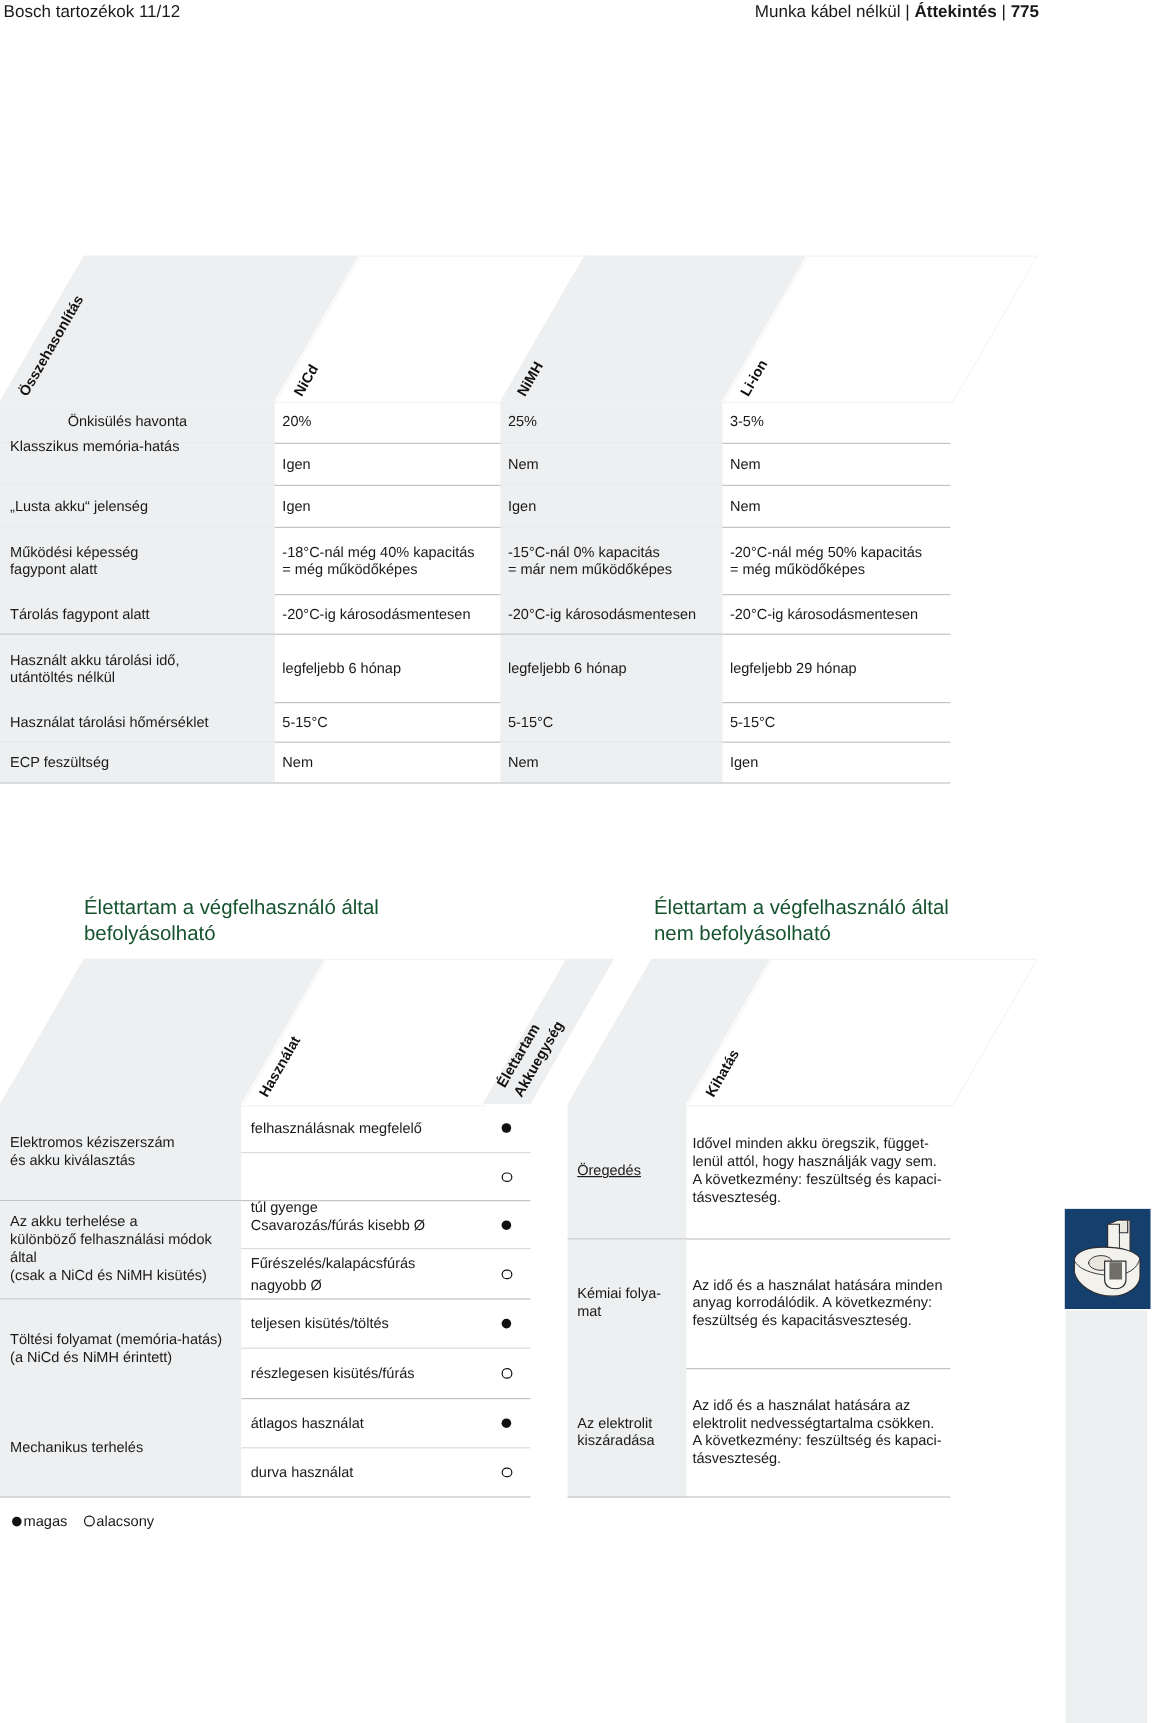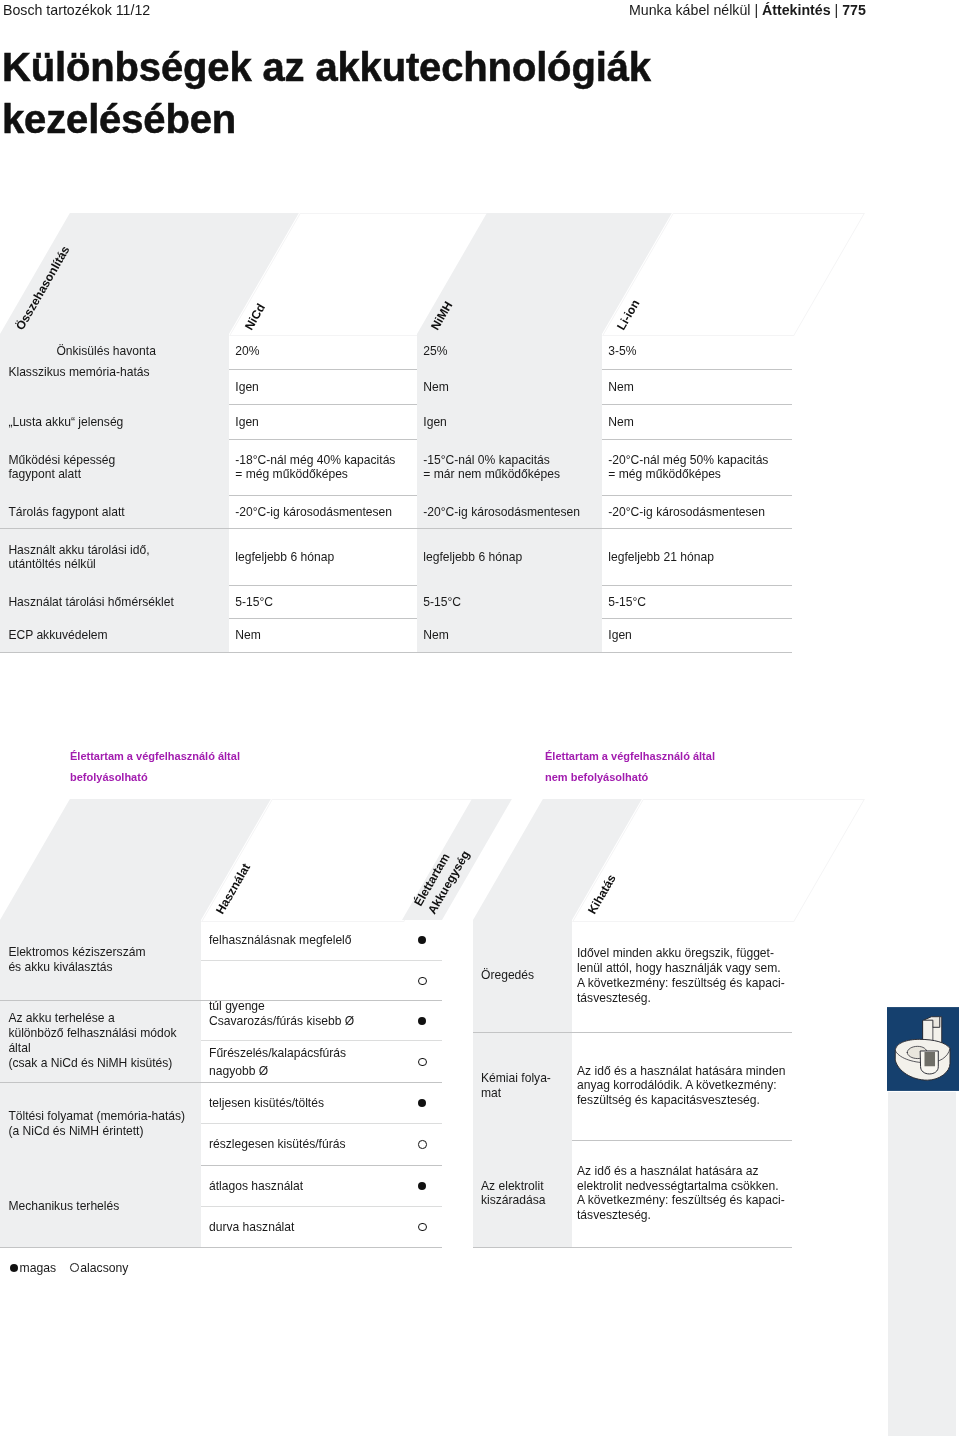--- a/index.html
+++ b/index.html
@@ -32,41 +32,40 @@
   
   .cell{position:absolute;box-sizing:border-box;background:#eeeff0;}
   .rule{position:absolute;background:#c3c4c5;height:1px;}
   .thinrule{position:absolute;background:#dcdddd;height:1px;}
   .tx{position:absolute;font-size:12.1px;line-height:14.1px;white-space:pre-line;}
   .tx.lh15{line-height:15.1px;}
   .tx.lh18{line-height:18.4px;}
   .tx.lh149{line-height:14.9px;}
 
   
-  .sectitle{position:absolute;font-weight:bold;font-size:11px;line-height:21px;
-            white-space:pre-line;color:#a21caf;}
+  .sectitle{position:absolute;font-weight:normal;font-size:17px;line-height:21px;
+            white-space:pre-line;color:#14532d;}
 
   
   .mk{position:absolute;width:8px;height:8px;border-radius:50%;box-sizing:border-box;}
   .mk.open{width:8.6px;height:8.6px;}
   .mk.filled{background:#111;}
   .mk.open{border:1.7px solid #111;background:#fff;}
 
   
   .lg{position:absolute;font-size:12.2px;}
 
   .photo{position:absolute;overflow:hidden;}
 </style>
 </head>
 <body>
 
 <div class="page aa">
   <div class="rh-left">Bosch tartozékok 11/12</div>
   <div class="rh-right"><span>Munka kábel nélkül </span><span>|</span><b> Áttekintés </b><span>|</span><b> 775</b></div>
-  <h1 class="title">Különbségek az akkutechnológiák kezelésében</h1>
   <div class="band">
     <div class="seg" style="left:0px;top:213.0px;width:229px;height:121.0px;background:#eeeff0;"></div>
     <div class="seg" style="left:229px;top:213.0px;width:188px;height:121.0px;background:#fff;border:1px solid #f4f4f5;"></div>
     <div class="seg" style="left:417px;top:213.0px;width:185px;height:121.0px;background:#eeeff0;"></div>
     <div class="seg" style="left:602px;top:213.0px;width:190px;height:121.0px;background:#fff;border:1px solid #f4f4f5;"></div>
   </div>
   <div>
     <div class="cell" style="left:0px;top:334px;width:229px;height:35px;"></div>
     <div class="cell" style="left:417px;top:334px;width:185px;height:35px;"></div>
     <div class="rule" style="left:0px;top:368.5px;width:792px;"></div>
@@ -106,32 +105,32 @@
     <div class="tx" style="left:235.3px;top:504.9px;">-20°C-ig károsodásmentesen</div>
     <div class="tx" style="left:423.3px;top:504.9px;">-20°C-ig károsodásmentesen</div>
     <div class="tx" style="left:608.3px;top:504.9px;">-20°C-ig károsodásmentesen</div>
     <div class="cell" style="left:0px;top:528.8px;width:229px;height:56.5px;"></div>
     <div class="cell" style="left:417px;top:528.8px;width:185px;height:56.5px;"></div>
     <div class="rule" style="left:0px;top:584.8px;width:792px;"></div>
     <div class="tx" style="left:8.4px;top:542.9px;">Használt akku tárolási idő,
 utántöltés nélkül</div>
     <div class="tx" style="left:235.3px;top:549.9px;">legfeljebb 6 hónap</div>
     <div class="tx" style="left:423.3px;top:549.9px;">legfeljebb 6 hónap</div>
-    <div class="tx" style="left:608.3px;top:549.9px;">legfeljebb 21 hónap</div>
+    <div class="tx" style="left:608.3px;top:549.9px;">legfeljebb 29 hónap</div>
     <div class="cell" style="left:0px;top:585.3px;width:229px;height:33.10000000000002px;"></div>
     <div class="cell" style="left:417px;top:585.3px;width:185px;height:33.10000000000002px;"></div>
     <div class="rule" style="left:0px;top:617.9px;width:792px;"></div>
     <div class="tx" style="left:8.4px;top:594.7px;">Használat tárolási hőmérséklet</div>
     <div class="tx" style="left:235.3px;top:594.7px;">5-15°C</div>
     <div class="tx" style="left:423.3px;top:594.7px;">5-15°C</div>
     <div class="tx" style="left:608.3px;top:594.7px;">5-15°C</div>
     <div class="cell" style="left:0px;top:618.4px;width:229px;height:34.0px;"></div>
     <div class="cell" style="left:417px;top:618.4px;width:185px;height:34.0px;"></div>
     <div class="rule" style="left:0px;top:651.9px;width:792px;"></div>
-    <div class="tx" style="left:8.4px;top:628.3px;">ECP akkuvédelem</div>
+    <div class="tx" style="left:8.4px;top:628.3px;">ECP feszültség</div>
     <div class="tx" style="left:235.3px;top:628.3px;">Nem</div>
     <div class="tx" style="left:423.3px;top:628.3px;">Nem</div>
     <div class="tx" style="left:608.3px;top:628.3px;">Igen</div>
   </div>
   <div class="sectitle" style="left:70px;top:746px;">Élettartam a végfelhasználó által
 befolyásolható</div>
   <div class="sectitle" style="left:545px;top:746px;">Élettartam a végfelhasználó által
 nem befolyásolható</div>
   <div class="band">
     <div class="seg" style="left:0px;top:799.0px;width:201px;height:121.0px;background:#eeeff0;"></div>
@@ -178,21 +177,21 @@
     <div class="tx lh18" style="left:209px;top:1217.9px;">durva használat</div>
     <div class="mk open" style="left:418px;top:1222.8px;"></div>
   </div>
   <div class="band">
     <div class="seg" style="left:473px;top:799.0px;width:99px;height:121.0px;background:#eeeff0;"></div>
     <div class="seg" style="left:572px;top:799.0px;width:220px;height:121.0px;background:#fff;border:1px solid #f4f4f5;"></div>
   </div>
   <div>
     <div class="cell" style="left:473px;top:920px;width:99px;height:112.5px;"></div>
     <div class="rule" style="left:473px;top:1032.0px;width:319px;"></div>
-    <div class="tx lh149" style="left:481px;top:968.4px;">Öregedés</div>
+    <div class="tx lh149" style="left:481px;top:968.4px;text-decoration:underline;">Öregedés</div>
     <div class="tx lh149" style="left:577px;top:946.1px;">Idővel minden akku öregszik, függet-
 lenül attól, hogy használják vagy sem.
 A következmény: feszültség és kapaci-
 tásveszteség.</div>
     <div class="cell" style="left:473px;top:1032.5px;width:99px;height:107.5px;"></div>
     <div class="rule" style="left:473px;top:1139.5px;width:319px;"></div>
     <div class="tx lh149" style="left:481px;top:1071.0px;">Kémiai folya-
 mat</div>
     <div class="tx lh149" style="left:577px;top:1063.5px;">Az idő és a használat hatására minden
 anyag korrodálódik. A következmény:

